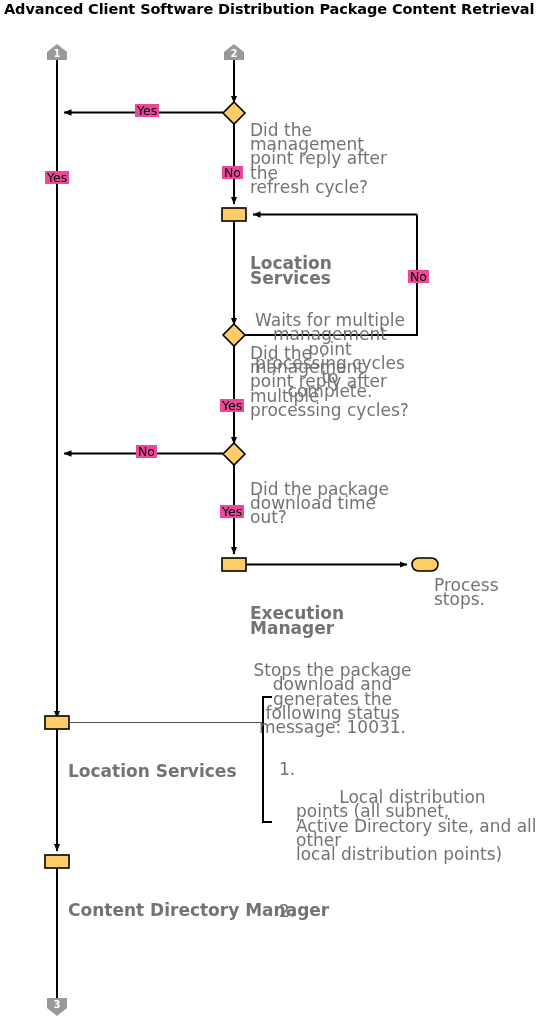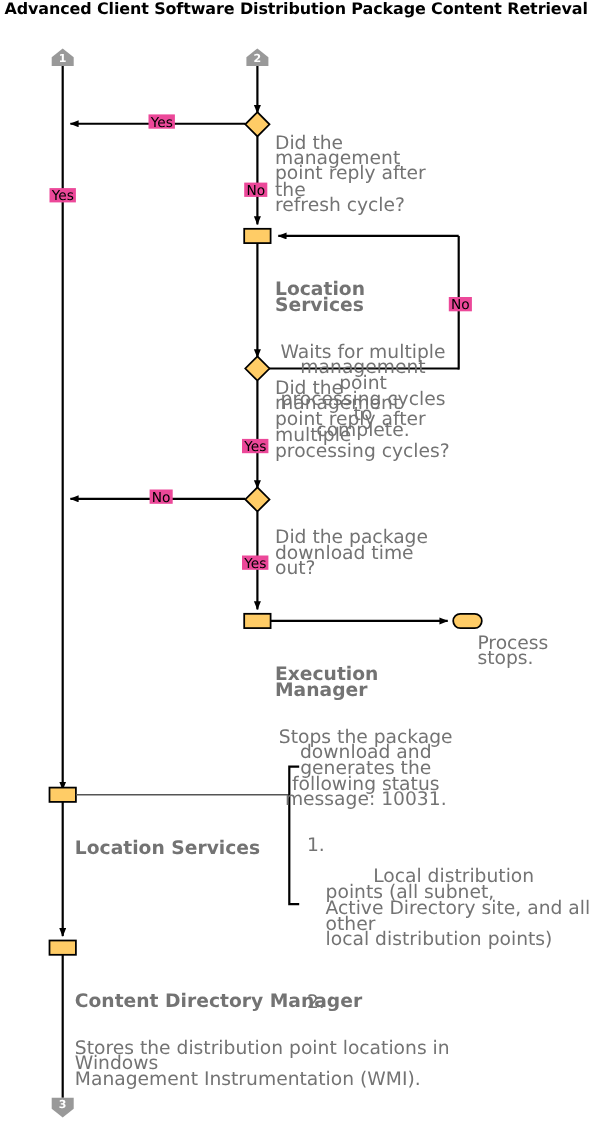--- a/index.html
+++ b/index.html
@@ -202,22 +202,20 @@
   </div>
 
   <div class="lbl" style="left:434px; top:578px; width:120px;">Process stops.</div>
 
   <div class="lbl" style="left:68px; top:736px; width:200px;">
     <div class="hdr">Location Services</div>
   </div>
 
   <div class="lbl" style="left:68px; top:875px; width:400px;">
     <div class="hdr">Content Directory Manager</div>
-    <div style="white-space:pre-wrap;">Stores the distribution point locations in Windows
-Management Instrumentation (WMI).</div>
   </div>
 
   <div class="lbl" style="left:279px; top:705px; width:262px;">
     <ul class="note-list">
       <li class="note-li">
         <span class="num">1.</span>
         <span style="white-space:pre-wrap;margin-top:36px;">Local distribution points (all subnet,
 Active Directory site, and all other
 local distribution points)</span>
       </li>

